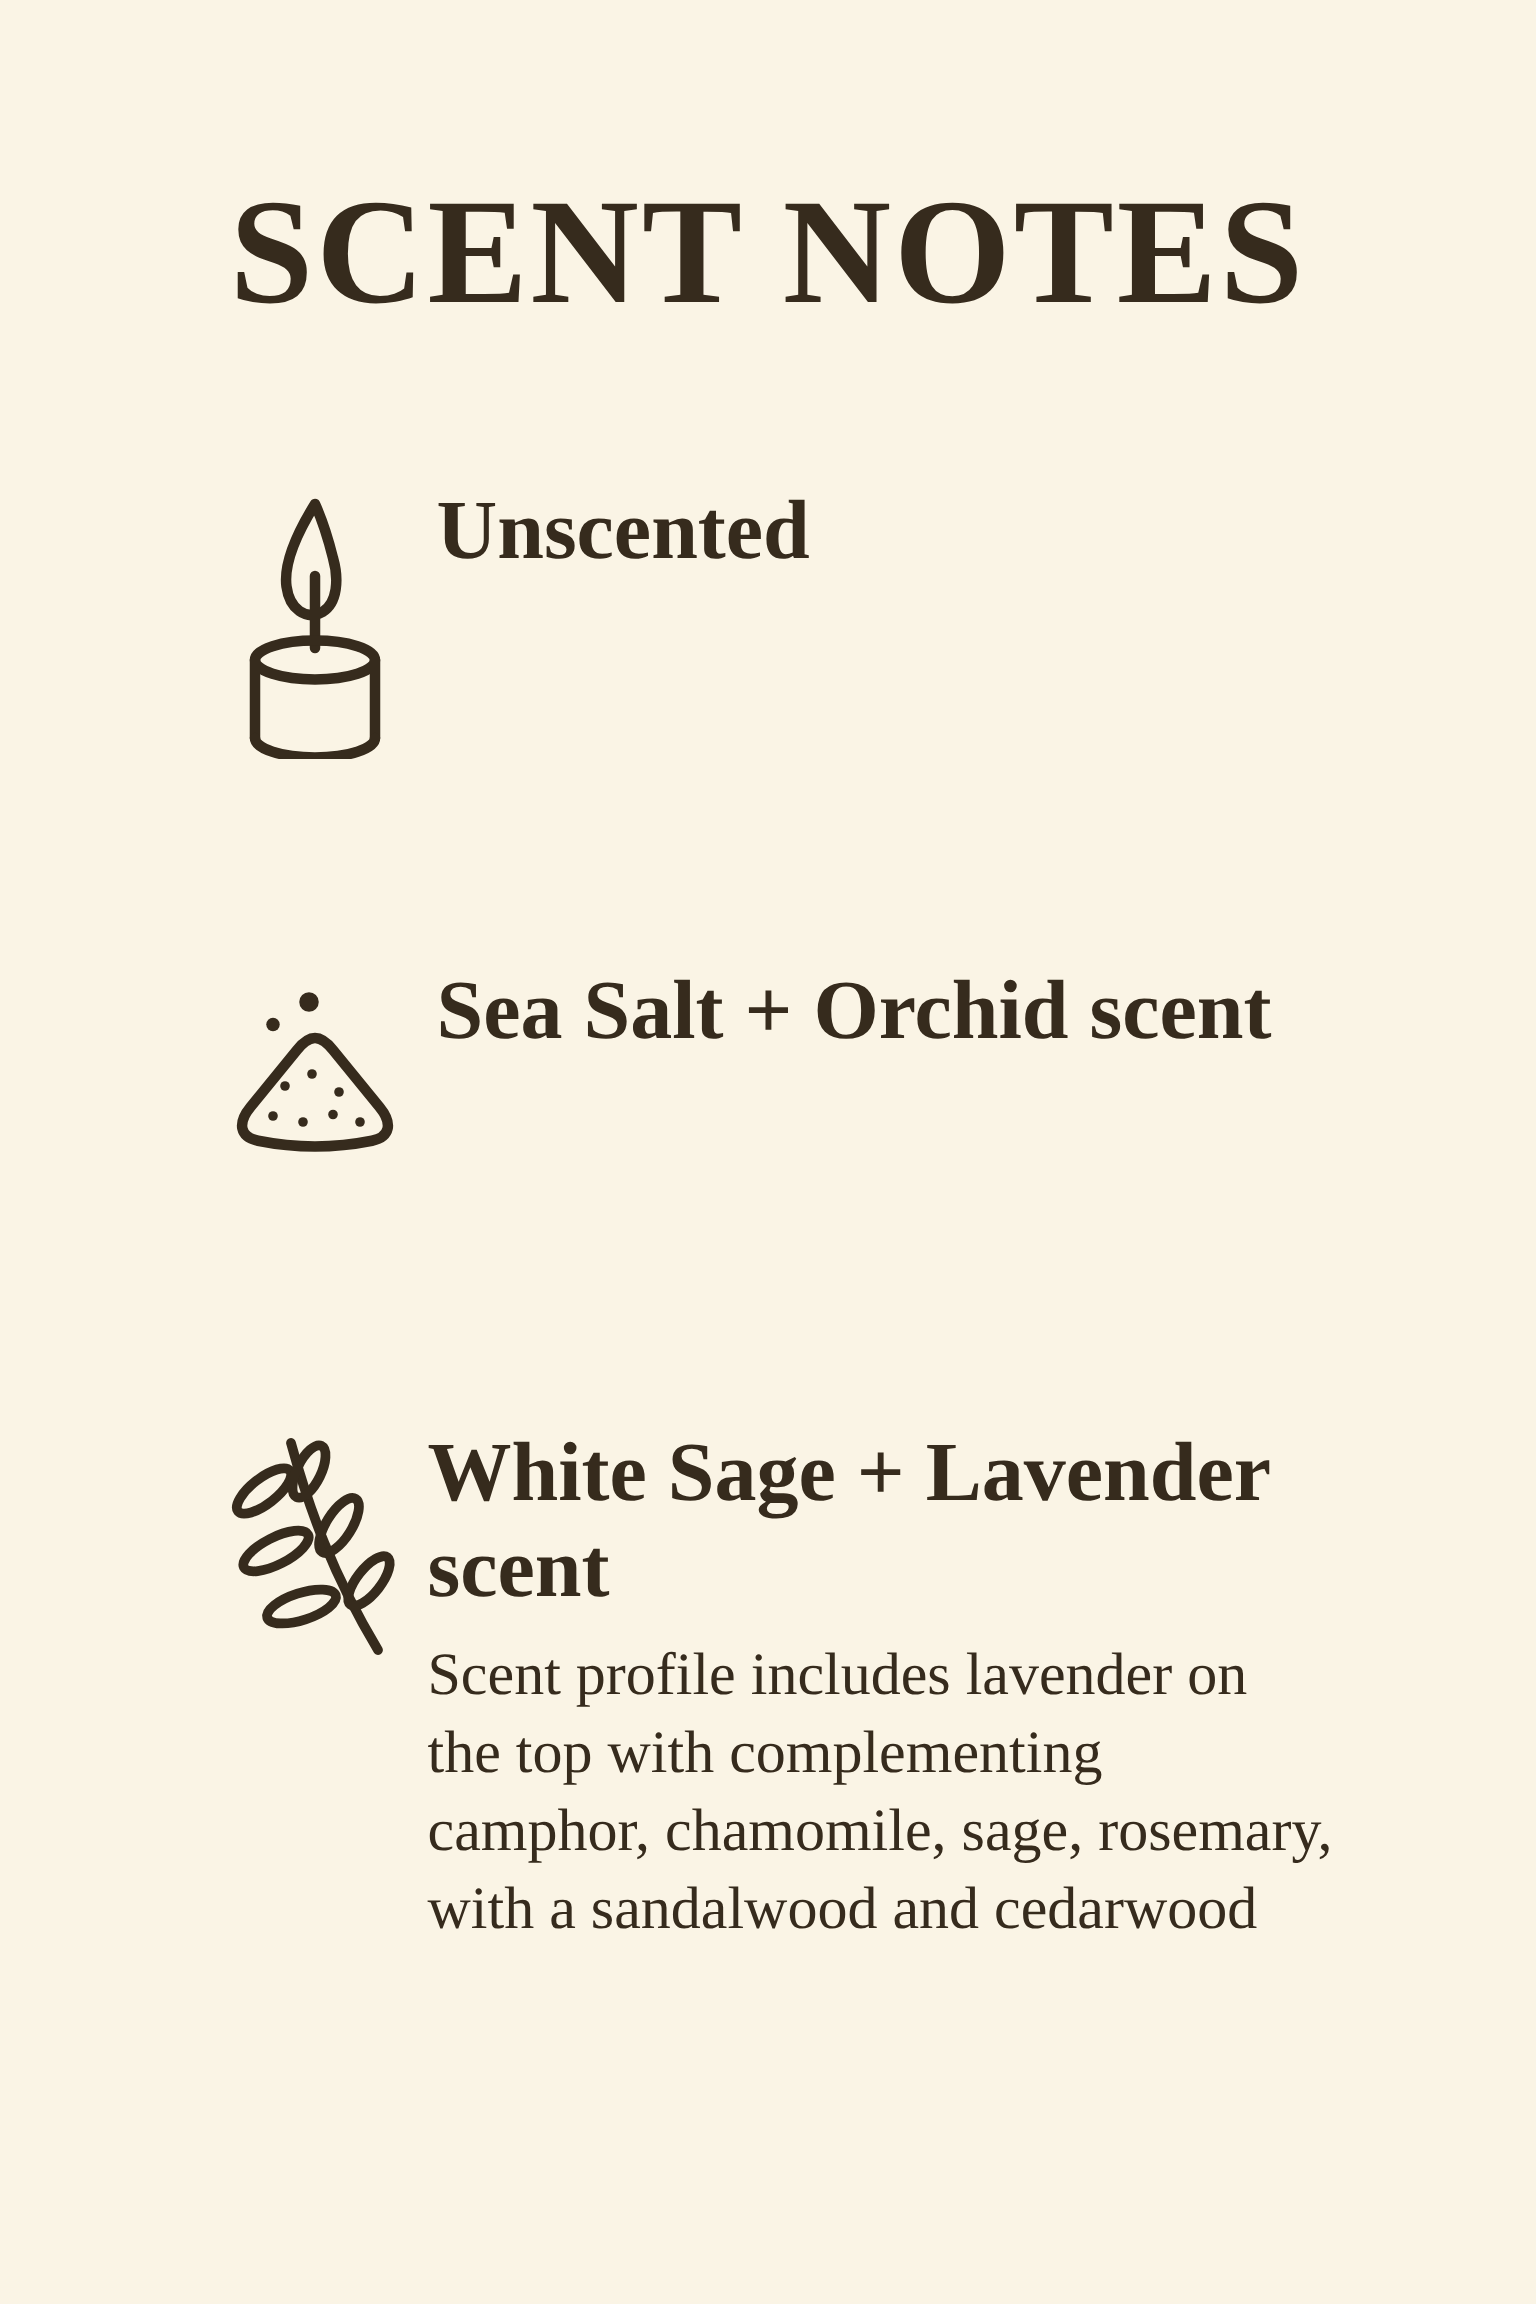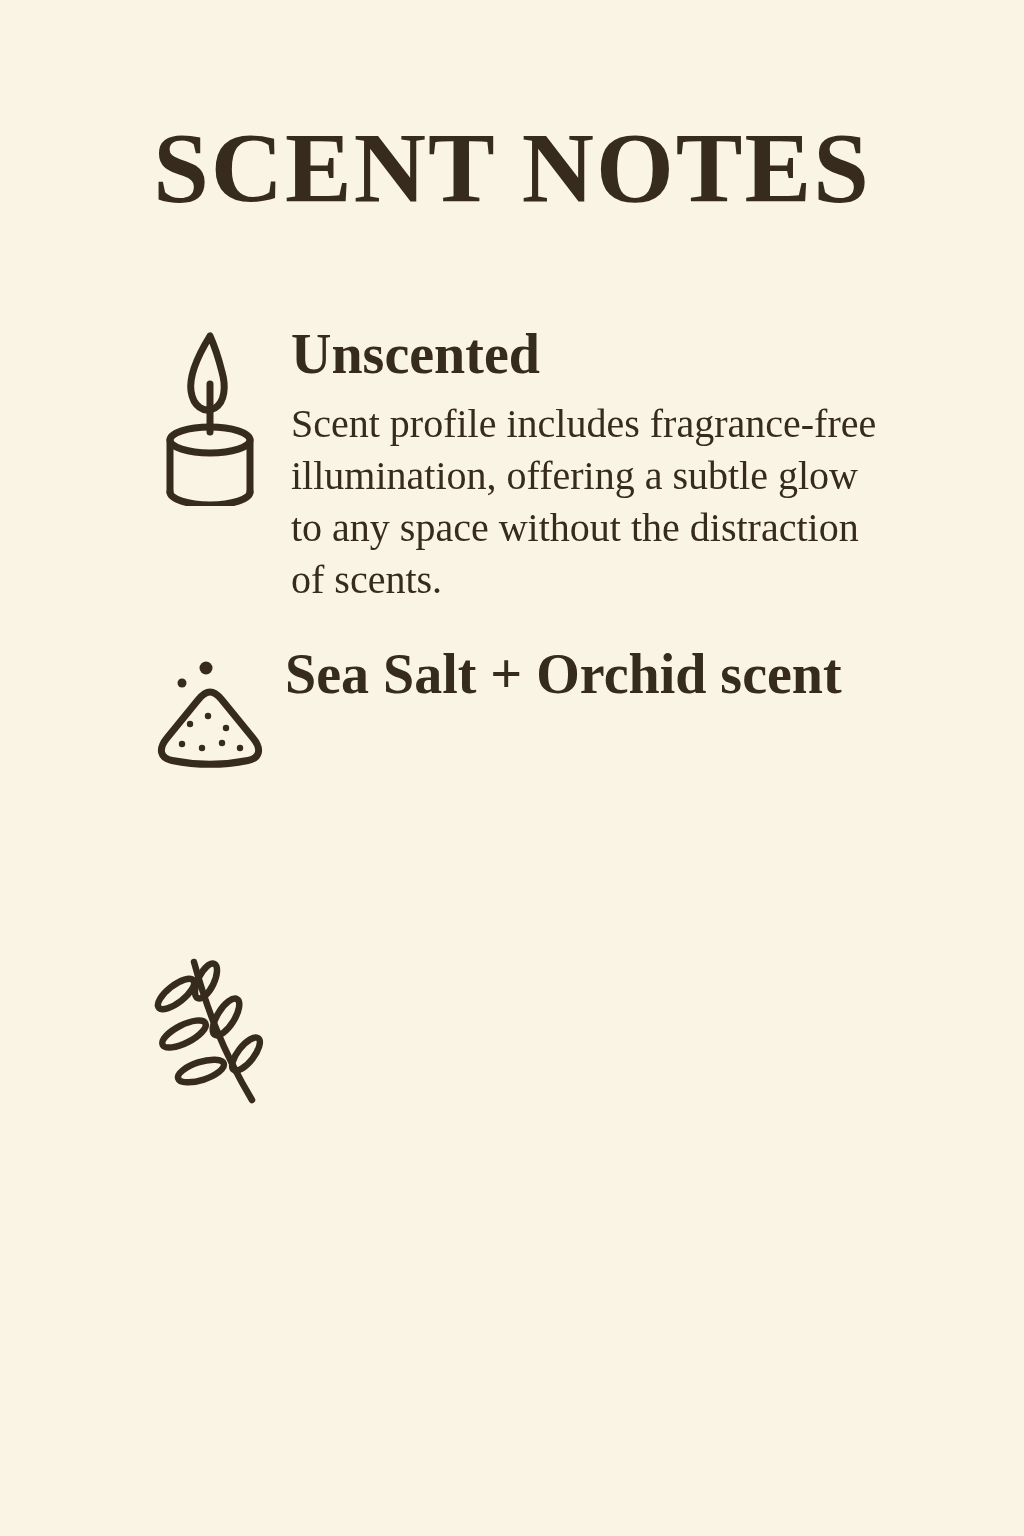--- a/index.html
+++ b/index.html
@@ -28,21 +28,21 @@
     white-space: nowrap;
   }
   .section {
     position: absolute;
     left: 135px;
     width: 880px;
     display: flex;
     align-items: flex-start;
   }
   .section-1 { top: 322px; justify-content: space-between; }
-  .section-2 { top: 642px; }
+  .section-2 { top: 642px; justify-content: space-between; }
   .section-3 { top: 950px; }
   .icon-box {
     width: 150px;
     flex: 0 0 150px;
     display: flex;
     justify-content: center;
   }
   .icon-box svg {
     display: block;
     stroke: #362b1d;
@@ -88,24 +88,20 @@
       <ellipse cx="48" cy="110" rx="40" ry="13"></ellipse>
 
       <line x1="8" y1="110" x2="8" y2="162"></line>
       <line x1="88" y1="110" x2="88" y2="162"></line>
 
       <path d="M8 162 A40 13 0 0 0 88 162"></path>
     </svg>
   </div>
   <div class="section-text">
     <div class="section-heading">Unscented</div>
-    <p class="section-body">Scent profile includes fragrance-free
-illumination, offering a subtle glow
-to any space without the distraction
-of scents.</p>
   </div>
 </div>
 
 <div class="section section-2">
   <div class="icon-box icon-offset-2">
     <svg width="132" height="112" viewBox="0 0 132 112" stroke-width="7">
 
       <path d="M66 36 C62 36 58 39 54 44 L23 82 C14 93 16 102 28 104.5 C53 109.5 79 109.5 104 104.5 C116 102 118 93 109 82 L78 44 C74 39 70 36 66 36 Z"></path>
 
       <circle class="dot" cx="46" cy="68" r="3.2"></circle>
@@ -133,13 +129,21 @@
 
       <ellipse cx="22" cy="40" rx="22" ry="8.5" transform="rotate(-38 22 40)"></ellipse>
       <ellipse cx="30" cy="80" rx="24" ry="9" transform="rotate(-27 30 80)"></ellipse>
       <ellipse cx="47" cy="117" rx="24" ry="9" transform="rotate(-18 47 117)"></ellipse>
 
       <ellipse cx="52" cy="27" rx="19" ry="8" transform="rotate(-64 52 27)"></ellipse>
       <ellipse cx="72" cy="63" rx="21" ry="8.5" transform="rotate(-58 72 63)"></ellipse>
       <ellipse cx="92" cy="100" rx="20" ry="8" transform="rotate(-52 92 100)"></ellipse>
     </svg>
   </div>
+  <div class="section-text">
+    <div class="section-heading">White Sage + Lavender
+scent</div>
+    <p class="section-body">Scent profile includes lavender on
+the top with complementing
+camphor, chamomile, sage, rosemary,
+with a sandalwood and cedarwood</p>
+  </div>
 </div>
 
 </body></html>

